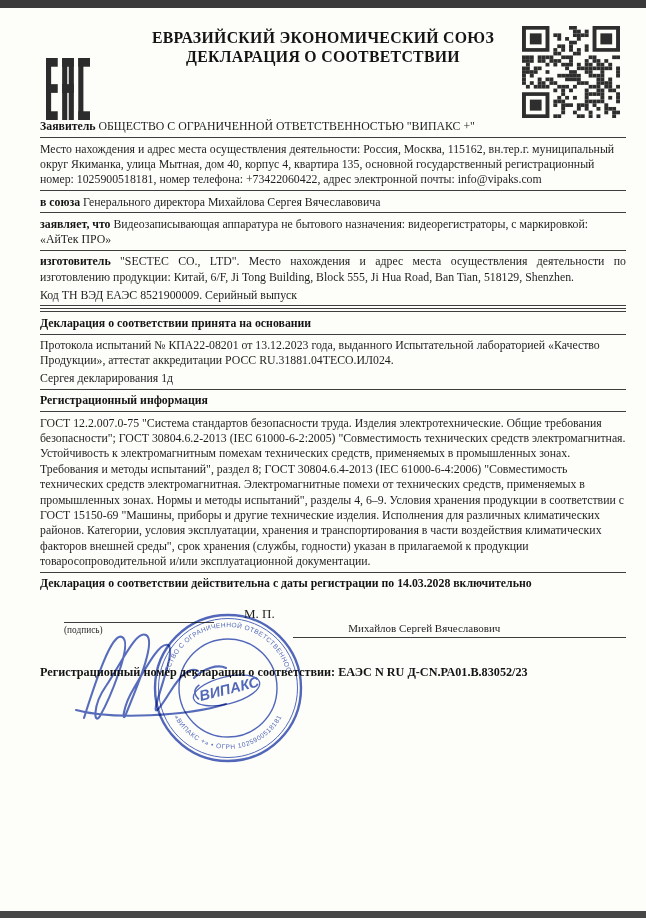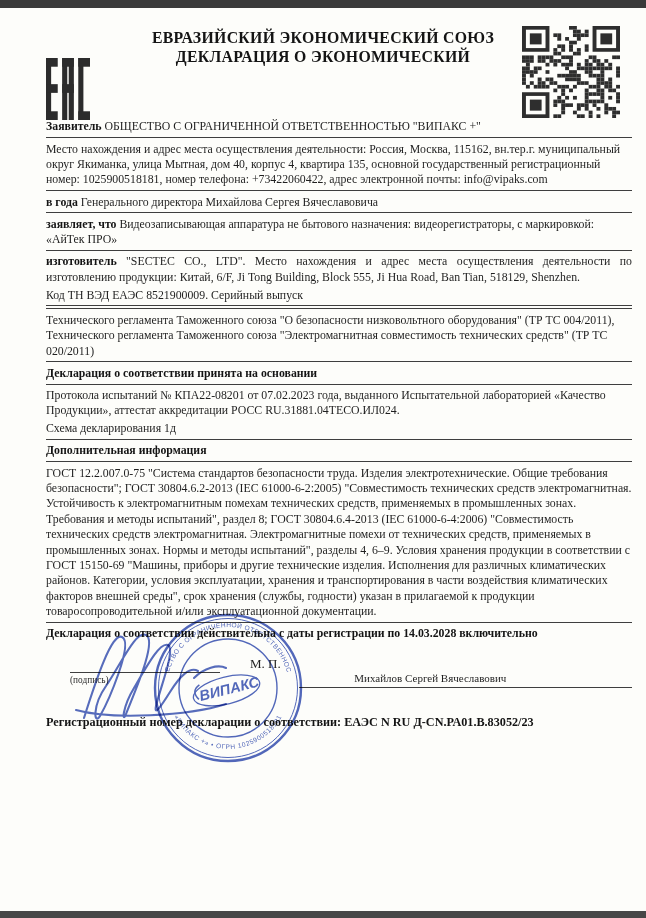--- a/index.html
+++ b/index.html
@@ -9,21 +9,21 @@
   }
   .bar{position:absolute;left:0;right:0;}
   .bar.top{top:0;height:8px;background:#3a3a3a;}
   .bar.bottom{bottom:0;height:7px;background:#474747;}
 
   .title-wrap{position:absolute;top:28px;left:110px;right:110px;text-align:center;
     font-weight:bold;font-size:15.8px;line-height:19px;letter-spacing:.3px;color:#141414;}
   .eac{position:absolute;left:46px;top:58px;}
   .qr{position:absolute;right:26px;top:26px;}
 
-  .content{position:absolute;left:46px;top:117px;width:586px;font-size:11.8px;line-height:15.4px;}
+  .content{position:absolute;left:40px;top:117px;width:586px;font-size:11.8px;line-height:15.4px;}
   .content p{margin:2.4px 0;}
   .lb{font-weight:bold;color:#141414;}
   .bold{font-weight:bold;color:#141414;}
   .just{text-align:justify;}
   .rule{border-top:1.1px solid #3e3e3e;height:1px;margin:1px 0 0 0;}
 
   .sigrow{display:flex;align-items:flex-end;margin-top:14px;}
   .sig-col1{width:150px;margin-left:24px;}
   .sig-col2{margin-left:30px;padding-bottom:17px;font-size:13px;white-space:nowrap;}
   .sig-col3{flex:1;margin-left:18px;}
@@ -56,21 +56,21 @@
       <rect x="22" y="0" width="16" height="9"></rect>
         <rect x="22" y="27" width="16" height="9"></rect>
       <rect x="44" y="0" width="7" height="64"></rect>
         <rect x="44" y="0" width="16" height="9"></rect>
       <rect x="44" y="55" width="16" height="9"></rect>
     </g>
   </svg>
 
   <div class="title-wrap">
     <div>ЕВРАЗИЙСКИЙ ЭКОНОМИЧЕСКИЙ СОЮЗ</div>
-    <div>ДЕКЛАРАЦИЯ О ЭКОНОМИЧЕСКИЙ</div>
+    <div>ДЕКЛАРАЦИЯ О СООТВЕТСТВИИ</div>
   </div>
 
   <svg id="qr-svg" class="qr" width="98" height="92" viewBox="0 0 100 100" preserveAspectRatio="none">
       <rect x="0" y="0" width="100" height="100" fill="#fdfdfa"></rect>
       <rect x="48" y="0" width="4" height="4" fill="#2e2e2e"></rect>
       <rect x="52" y="0" width="4" height="4" fill="#2e2e2e"></rect>
       <rect x="52" y="4" width="4" height="4" fill="#2e2e2e"></rect>
       <rect x="56" y="4" width="4" height="4" fill="#2e2e2e"></rect>
       <rect x="64" y="4" width="4" height="4" fill="#2e2e2e"></rect>
       <rect x="32" y="8" width="4" height="4" fill="#2e2e2e"></rect>
@@ -285,43 +285,42 @@
       <rect x="8" y="80" width="12" height="12" fill="#2e2e2e"></rect>
     </svg>
 
   <div class="content">
     <p><b class="lb">Заявитель</b> <span>ОБЩЕСТВО С ОГРАНИЧЕННОЙ ОТВЕТСТВЕННОСТЬЮ "ВИПАКС +"</span></p>
     <div class="rule"></div>
 
     <p>Место нахождения и адрес места осуществления деятельности: Россия, Москва, 115162, вн.тер.г. муниципальный округ Якиманка, улица Мытная, дом 40, корпус 4, квартира 135, основной государственный регистрационный номер: 1025900518181, номер телефона: +73422060422, адрес электронной почты: info@vipaks.com</p>
     <div class="rule"></div>
 
-    <p><b class="lb">в года</b> <span>Генерального директора Михайлова Сергея Вячеславовича</span></p>
+    <p><b class="lb">в союза</b> <span>Генерального директора Михайлова Сергея Вячеславовича</span></p>
     <div class="rule"></div>
 
     <p><b class="lb">заявляет, что</b> <span>Видеозаписывающая аппаратура не бытового назначения: видеорегистраторы, с маркировкой: «АйТек ПРО»</span></p>
     <div class="rule"></div>
 
     <p class="just"><b class="lb">изготовитель</b> <span>"SECTEC CO., LTD". Место нахождения и адрес места осуществления деятельности по изготовлению продукции: Китай, 6/F, Ji Tong Building, Block 555, Ji Hua Road, Ban Tian, 518129, Shenzhen.</span></p>
     <p>Код ТН ВЭД ЕАЭС 8521900009. Серийный выпуск</p>
     <div class="rule"></div>
 
     <div class="rule"></div>
 
-    <p>Технического регламента Таможенного союза "О безопасности низковольтного оборудования" (ТР ТС 004/2011), Технического регламента Таможенного союза "Электромагнитная совместимость технических средств" (ТР ТС 020/2011)</p>
     <div class="rule"></div>
 
     <p class="bold">Декларация о соответствии принята на основании</p>
     <div class="rule"></div>
 
-    <p>Протокола испытаний № КПА22-08201 от 07.02.2023 года, выданного Испытательной лабораторией «Качество Продукции», аттестат аккредитации РОСС RU.31881.04ТЕСО.ИЛ024.</p>
-    <p>Схема декларирования 1д</p>
-    <div class="rule"></div>
-
-    <p class="bold">Дополнительная информация</p>
+    <p>Протокола испытаний № КПА22-08201 от 13.12.2023 года, выданного Испытательной лабораторией «Качество Продукции», аттестат аккредитации РОСС RU.31881.04ТЕСО.ИЛ024.</p>
+    <p>Сергея декларирования 1д</p>
+    <div class="rule"></div>
+
+    <p class="bold">Регистрационный информация</p>
     <div class="rule"></div>
 
     <p>ГОСТ 12.2.007.0-75 "Система стандартов безопасности труда. Изделия электротехнические. Общие требования безопасности"; ГОСТ 30804.6.2-2013 (IEC 61000-6-2:2005)  "Совместимость технических средств электромагнитная. Устойчивость к электромагнитным помехам технических средств, применяемых в промышленных зонах. Требования и методы испытаний", раздел 8; ГОСТ 30804.6.4-2013 (IEC 61000-6-4:2006) "Совместимость технических средств электромагнитная. Электромагнитные помехи от технических средств, применяемых в промышленных зонах. Нормы и методы испытаний", разделы 4, 6–9. Условия хранения продукции в соответствии с ГОСТ 15150-69 "Машины, приборы и другие технические изделия. Исполнения для различных климатических районов. Категории, условия эксплуатации, хранения и транспортирования в части воздействия климатических факторов внешней среды", срок хранения (службы, годности) указан в прилагаемой к продукции товаросопроводительной и/или эксплуатационной документации.</p>
     <div class="rule"></div>
 
     <p class="bold">Декларация о соответствии действительна с даты регистрации по 14.03.2028 включительно</p>
 
     <div class="sigrow">
       <div class="sig-col1">
         <div class="sigline"></div>

